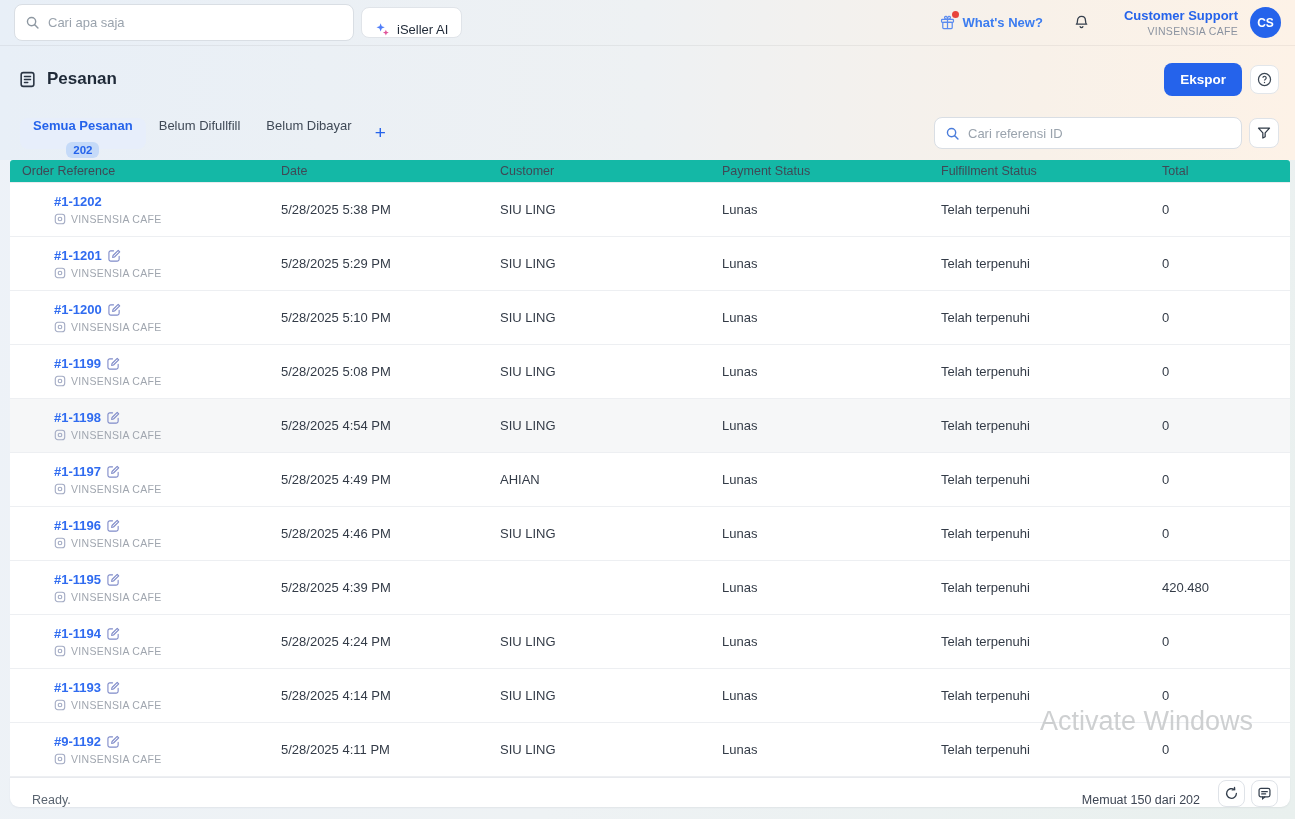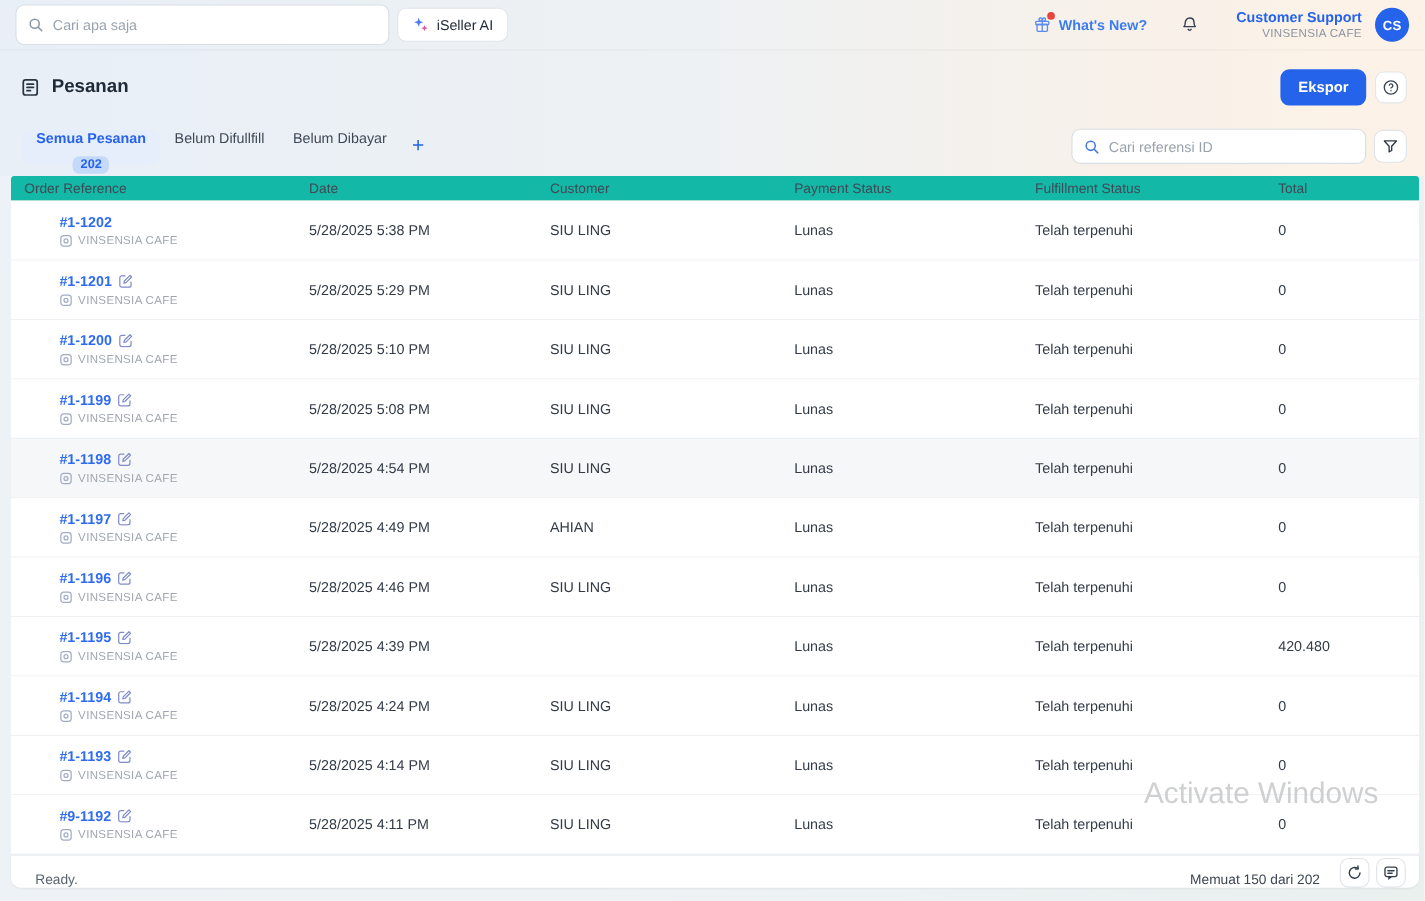--- a/index.html
+++ b/index.html
@@ -17,21 +17,21 @@
   .topbar { height:46px; display:flex; align-items:center; padding:0 14px;
     border-bottom:1px solid rgba(0,0,0,0.05); }
   .search-box {
     display:flex; align-items:center; gap:8px; width:340px; height:37px;
     background:#fff; border:1px solid #d9dee4; border-radius:8px; padding:0 10px;
   }
   .search-box input { border:none; outline:none; flex:1; font-size:13px; color:#333;
     font-family:inherit; background:transparent; }
   .search-box input::placeholder { color:#9aa3ad; }
   .icon-gray { color:#8d97a1; display:flex; }
-  .ai-btn { display:flex; align-items:center; gap:7px; height:31px; padding:0 13px;
+  .ai-btn { display:flex; align-items:flex-end; gap:7px; height:31px; padding:0 13px;
     margin-left:7px; background:#fff; border:1px solid #e0e4e9; border-radius:8px;
     font-size:13px; color:#1f2937; cursor:pointer; }
   .topbar-spacer { flex:1; }
   .whats-new { display:flex; align-items:center; gap:7px; cursor:pointer; margin-right:30px; }
   .gift-wrap { position:relative; display:flex; }
   .gift-dot { position:absolute; top:-3px; right:-3px; width:7px; height:7px;
     border-radius:50%; background:#e8453c; }
   .whats-new-label { font-size:13px; color:#3b7cf0; font-weight:600; }
   .bell-btn { display:flex; margin-right:34px; cursor:pointer; }
   .account { text-align:right; margin-right:12px; cursor:pointer; }
@@ -52,21 +52,21 @@
     justify-content:center; cursor:pointer; }
   
   .tabs-row { height:48px; display:flex; align-items:center; padding:0 16px 6px 20px; }
   .tab { display:flex; align-items:center; gap:9px; height:31px; padding:0 13px;
     border-radius:8px; font-size:13px; color:#3f4956; cursor:pointer;flex-direction:column; }
   .tab.active { background:#e7eefb; color:#2563eb; font-weight:600; }
   .tab-badge { background:#c5daf8; color:#2563eb; font-size:11.5px; font-weight:600;
     border-radius:6px; padding:2px 7px; }
   .tab-add { color:#2563eb; font-size:19px; font-weight:400; padding:0 10px; cursor:pointer; }
   .tabs-spacer { flex:1; }
-  .ref-search { width:268px; height:32px; }
+  .ref-search { width:308px; height:32px; }
   .ref-search .icon-gray { color:#4a7cdb; }
   .filter-btn { width:30px; height:30px; margin-left:7px; background:#fff;
     border:1px solid #dfe3e8; border-radius:8px; display:flex; align-items:center;
     justify-content:center; cursor:pointer; }
   
   .card { margin:0 5px 0 10px; background:#fff; }
   .thead { display:grid; grid-template-columns:259px 219px 222px 219px 221px 1fr;
     padding-left:12px; height:23px; align-items:center; background:#14b8a6;
     border-bottom:1px solid #e9ebee; border-radius:3px 3px 0 0; }
   .thead .th { font-size:12.5px; color:#3f4956; }

